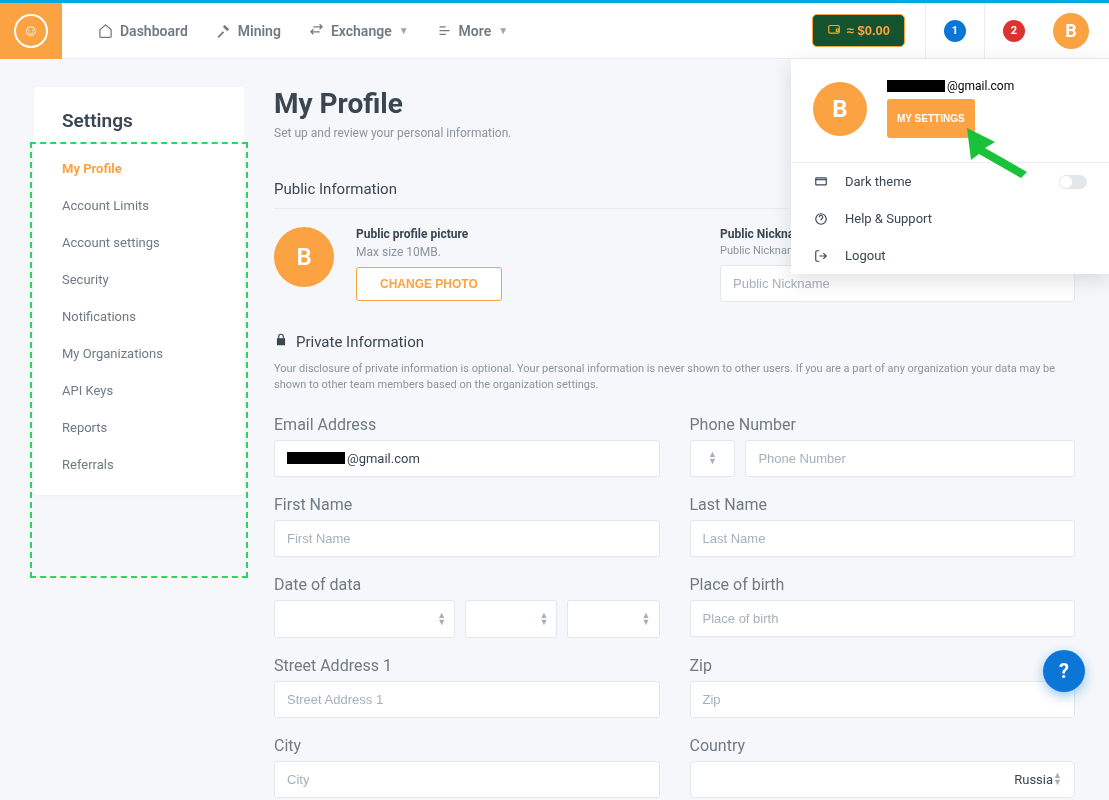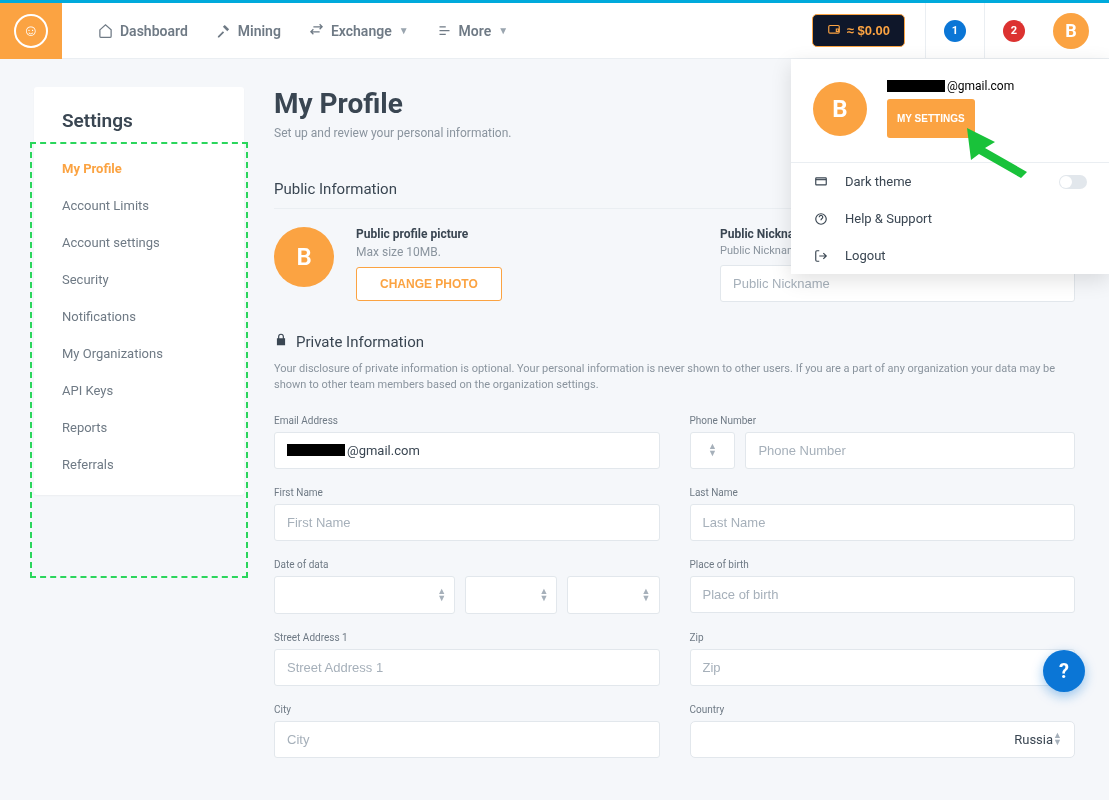--- a/index.html
+++ b/index.html
@@ -6,21 +6,21 @@
 body { font-family: -apple-system, BlinkMacSystemFont, "Segoe UI", Roboto, Arial, sans-serif; background: #f5f7fa; width: 1109px; height: 800px; overflow: hidden; position: relative; }
 .top-bar-accent { height: 3px; background: #00aadc; }
 .header { height: 56px; background: #fff; border-bottom: 1px solid #eaeef2; display: flex; align-items: center; }
 .logo-box { width: 62px; height: 56px; background: #fba342; display: flex; align-items: center; justify-content: center; }
 .logo-circle { width: 34px; height: 34px; border: 2px solid #fff; border-radius: 50%; display: flex; align-items: center; justify-content: center; color: #fff; font-size: 16px; font-weight: 700; }
 .nav { display: flex; align-items: center; gap: 28px; margin-left: 36px; }
 .nav-item { display: flex; align-items: center; gap: 7px; color: #6f7a85; font-size: 14px; font-weight: 600; cursor: pointer; }
 .nav-icon { width: 15px; height: 15px; display: inline-flex; align-items: center; justify-content: center; }
 .chev { font-size: 10px; color: #9aa5af; }
 .right-area { margin-left: auto; display: flex; align-items: center; height: 56px; }
-.wallet-btn { border: 1px solid #fba342; color: #fba342; border-radius: 5px; padding: 7px 14px; font-size: 13px; font-weight: 700; display: flex; align-items: center; gap: 6px; margin-right: 20px; cursor: pointer; background: #0f172a; }
+.wallet-btn { border: 1px solid #fba342; color: #fba342; border-radius: 5px; padding: 7px 14px; font-size: 13px; font-weight: 700; display: flex; align-items: center; gap: 6px; margin-right: 20px; cursor: pointer; background: #14532d; }
 .badge-wrap { border-left: 1px solid #eaeef2; height: 56px; display: flex; align-items: center; padding: 0 18px; }
 .badge { width: 22px; height: 22px; border-radius: 50%; display: flex; align-items: center; justify-content: center; color: #fff; font-size: 11px; font-weight: 700; }
 .badge.blue { background: #0b76d6; }
 .badge.red { background: #dc3230; }
 .avatar { width: 36px; height: 36px; background: #fba342; border-radius: 50%; color: #fff; font-weight: 700; font-size: 18px; display: flex; align-items: center; justify-content: center; margin: 0 20px 0 10px; cursor: pointer; }
 .content-area { display: flex; padding: 28px 34px; gap: 30px; align-items: flex-start; }
 .sidebar { width: 210px; background: #fff; border-radius: 3px; box-shadow: 0 1px 2px rgba(0,0,0,0.04); position: relative; }
 .sidebar-title { padding: 22px 28px 18px; color: #3a4652; font-size: 19px; font-weight: 600; }
 .sidebar-items { padding-bottom: 12px; }
 .sidebar-item { padding: 11px 28px; font-size: 13px; color: #6f7a85; cursor: pointer; }
@@ -37,21 +37,21 @@
 .pp-title { font-weight: 700; color: #3a4652; }
 .pp-hint { color: #8a949e; margin: 4px 0 8px; }
 .change-photo { border: 1px solid #fba342; color: #fba342; background: #fff; border-radius: 3px; padding: 9px 23px; font-size: 12px; font-weight: 700; cursor: pointer; }
 .nick-block { margin-left: auto; width: 355px; }
 .lbl-sm { font-size: 12px; font-weight: 700; color: #3a4652; }
 .lbl-sub { font-size: 11px; color: #8a949e; margin-top: 3px; }
 .input { width: 100%; border: 1px solid #e2e7ec; border-radius: 3px; padding: 10px 12px; font-size: 13px; color: #3a4652; background: #fff; margin-top: 8px; }
 .input::placeholder { color: #a6b0ba; }
 .priv-desc { font-size: 11px; color: #8a949e; margin-top: 6px; line-height: 1.45; }
 .form-grid { display: grid; grid-template-columns: 1fr 1fr; gap: 18px 30px; margin-top: 22px; }
-.field-lbl { font-size: 10px; color: #6f7a85; margin-bottom: 6px; display: block; }
+.field-lbl { font-size: 16px; color: #6f7a85; margin-bottom: 6px; display: block; }
 .email-val { border: 1px solid #e2e7ec; border-radius: 3px; padding: 10px 12px; font-size: 13px; color: #3a4652; background: #fff; display: flex; align-items: center; }
 .redact { background: #000; color: #000; display: inline-block; width: 58px; height: 12px; margin-right: 2px; }
 .phone-row { display: flex; gap: 10px; }
 .phone-selector { width: 54px; border: 1px solid #e2e7ec; border-radius: 3px; background: #fff; display: flex; align-items: center; justify-content: center; }
 .dob-row { display: flex; gap: 10px; }
 .dob-sel { flex: 1; border: 1px solid #e2e7ec; border-radius: 3px; background: #fff; padding: 10px 8px; display: flex; justify-content: flex-end; align-items: center; color: #a6b0ba; min-height: 38px; }
 .dob-sel.wide { flex: 2.2; }
 .sel-arrows { font-size: 9px; color: #a6b0ba; line-height: 7px; }
 .country-sel { border: 1px solid #e2e7ec; border-radius: 5px; padding: 10px 12px; font-size: 13px; color: #3a4652; background: #fff; display: flex; justify-content: flex-end; align-items: center; cursor: pointer; }
 .dropdown { position: absolute; right: 0; top: 59px; width: 318px; background: #fff; box-shadow: 0 6px 20px rgba(0,0,0,0.12); z-index: 50; }

